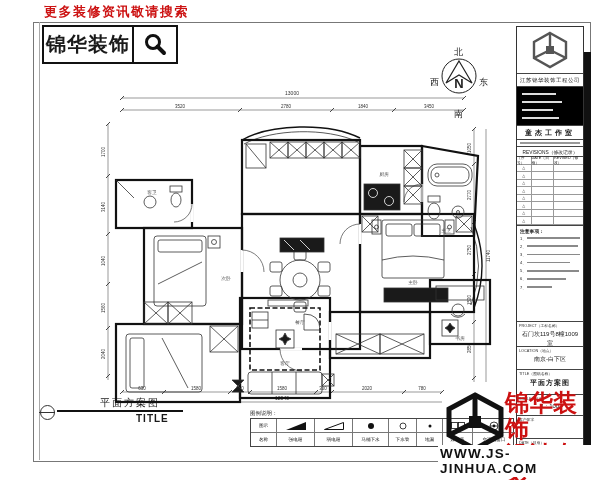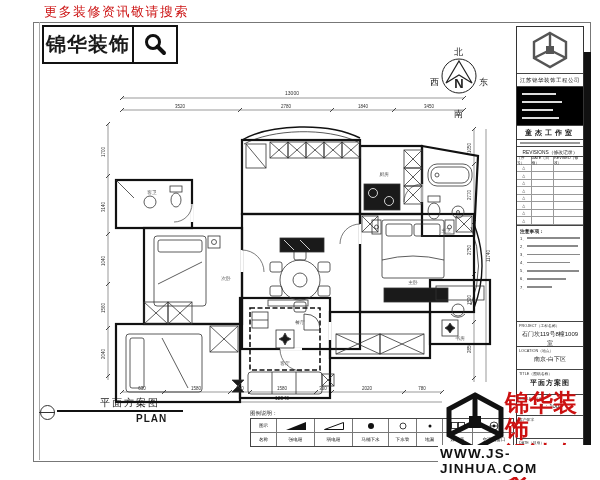--- a/index.html
+++ b/index.html
@@ -1,20 +1,20 @@
 <!DOCTYPE html>
 <html><head>
 <meta charset="utf-8">
 <style>
   html,body{margin:0;padding:0;}
   body{width:600px;height:480px;position:relative;background:#fff;overflow:hidden;
        font-family:"Liberation Sans",sans-serif;color:#1a1a1a;}
   .abs{position:absolute;}
   
-  .promo{left:44px;top:3px;font-size:13px;font-weight:normal;color:#cc1111;letter-spacing:1.5px;}
+  .promo{left:44px;top:3px;font-size:13px;font-weight:bold;color:#cc1111;letter-spacing:1.5px;}
   .logo-box{left:42px;top:25px;width:132px;height:35px;border:2px solid #111;background:#fff;
             display:flex;align-items:stretch;z-index:4;}
   .logo-text{flex:1;display:flex;align-items:center;justify-content:center;
              font-family:"Liberation Serif",serif;font-weight:bold;font-size:20px;letter-spacing:1px;}
   .logo-mag{width:42px;border-left:2px solid #111;display:flex;align-items:center;justify-content:center;}
   
   .frame{left:33px;top:22px;width:556px;height:438px;border:1px solid #777;}
   .frame-inner{left:39px;top:22px;width:0;height:438px;border-left:1px solid #aaa;}
   .right-bar{left:584px;top:52px;width:7px;height:396px;background:#111;}
   
@@ -347,21 +347,21 @@
     <text x="321" y="200">主卧</text>
     <text x="208" y="240">餐厅</text>
     <text x="193" y="281">客厅</text>
     <text x="368" y="256">书房</text>
   </g>
 </svg>
 
 <div class="abs plan-circle"></div>
 <div class="abs plan-title">平面方案图</div>
 <div class="abs plan-rule"></div>
-<div class="abs plan-en">PLAN</div>
+<div class="abs plan-en">TITLE</div>
 
 <div class="abs legend">
   <div class="legend-title">图例说明：</div>
   <div class="legend-table">
     <div class="lg-cell">图示</div>
     <div class="lg-cell">
       <svg width="20" height="8" viewBox="0 0 20 8">
           <polygon points="0,8 20,8 20,0" fill="#111"></polygon>
         </svg>
     </div>

